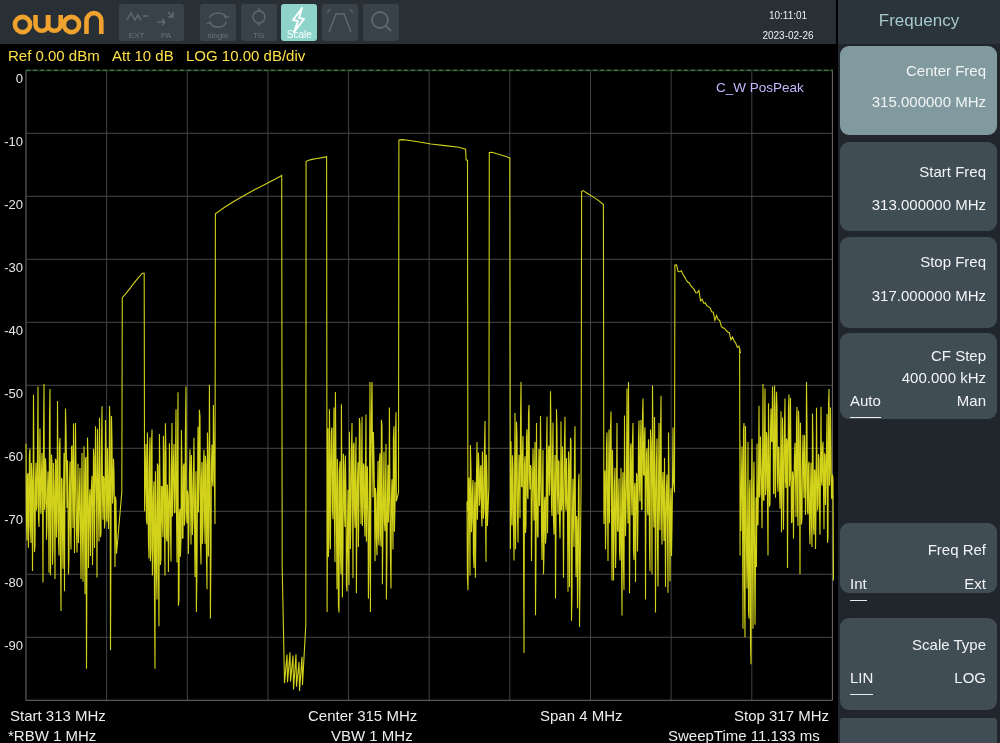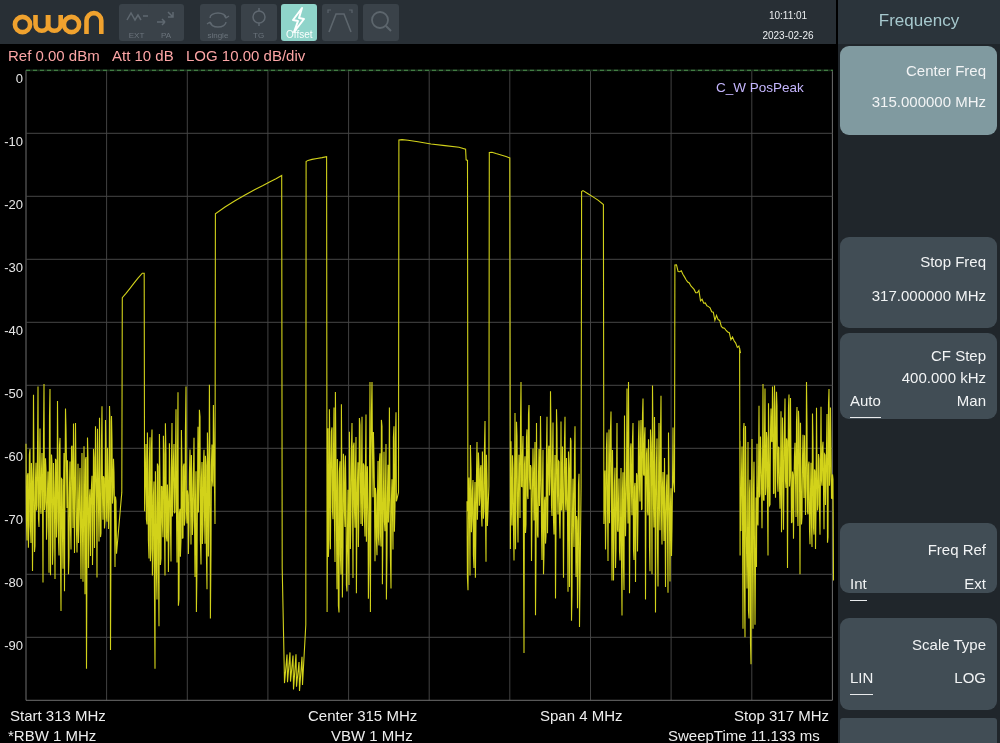--- a/index.html
+++ b/index.html
@@ -11,21 +11,21 @@
 #vbtn { background:#8fd4ca; }
 #vbtn .lbl { color:#fbfefd; font-size:10px; }
 #time { position:absolute; top:6px; left:727px; width:122px; text-align:center; color:#eceff1; font-size:10px; line-height:20px; }
 #sidebar { left:838px; top:0; width:162px; height:743px; background:#20262b; }
 #sbhead { position:absolute; left:0; top:0; width:162px; height:44px; background:#2b343b;
   color:#a6c8cd; font-size:17px; text-align:center; line-height:42px; }
 .sbtn { position:absolute; left:2px; width:157px; background:#414d55; border-radius:9px; color:#f2f4f5; font-size:15px; }
 .sbtn .t { position:absolute; right:11px; white-space:nowrap; }
 .sbtn .l { position:absolute; left:10px; white-space:nowrap; }
 .u { border-bottom:1px solid #e8eaec; padding-bottom:8px; }
-#reftxt span { position:absolute; top:0; color:#fca5a5; font-size:15px; white-space:nowrap; }
+#reftxt span { position:absolute; top:0; color:#fde047; font-size:15px; white-space:nowrap; }
 .blab { position:absolute; color:#ededed; font-size:15px; white-space:nowrap; }
 </style></head>
 <body>
 <div class="abs" id="topbar">
   <svg class="abs" style="left:5px;top:7px" width="102" height="32" viewBox="0 0 102 32">
     <g stroke="#f0a22e" stroke-width="4.6" fill="none">
       <circle cx="17.5" cy="17.5" r="7.6"></circle>
       <path d="M30.5 8 V 17.5 A 6.3 6.3 0 0 0 43.1 17.5 V 8"></path>
       <path d="M43.1 8 V 17.5 A 6.3 6.3 0 0 0 55.7 17.5 V 8"></path>
       <circle cx="66.5" cy="17.5" r="7.6"></circle>
@@ -51,21 +51,21 @@
   <div class="ibtn" style="left:240.6px">
     <svg width="36" height="37">
         <circle cx="18" cy="13" r="6" stroke="#5f6870" fill="none" stroke-width="1.5"></circle>
         <path d="M18 7 v-3 M18 19 v3" stroke="#5f6870" stroke-width="1.5"></path>
       </svg>
     <div class="lbl">TG</div></div>
   <div class="ibtn" id="vbtn" style="left:281.3px">
     <svg width="36" height="37">
         <path d="M21 4 L12 16 L17 17 L13 28 L23 15 L18 14 Z" stroke="#fdfffe" fill="none" stroke-width="2" stroke-linejoin="round"></path>
       </svg>
-    <div class="lbl">Offset</div></div>
+    <div class="lbl">Scale</div></div>
   <div class="ibtn" style="left:322px">
     <svg width="36" height="37">
         <path d="M7 28 L14 10 H22 L29 28" stroke="#5d666d" fill="none" stroke-width="1.6"></path>
         <path d="M6 9 v-3 h3 M30 9 v-3 h-3" stroke="#5a636b" fill="none" stroke-width="1.2"></path>
       </svg>
   </div>
   <div class="ibtn" style="left:362.7px">
     <svg width="36" height="37">
         <circle cx="17" cy="16" r="8" stroke="#5d666d" fill="none" stroke-width="1.8"></circle>
         <line x1="23" y1="22" x2="28" y2="27" stroke="#5d666d" stroke-width="2"></line>
@@ -125,20 +125,24 @@
 <div class="blab" style="left:8px;top:727px">*RBW 1 MHz</div>
 <div class="blab" style="left:331px;top:727px">VBW 1 MHz</div>
 <div class="blab" style="left:668px;top:727px">SweepTime 11.133 ms</div>
 
 <div class="abs" id="sidebar">
   <div id="sbhead">Frequency</div>
   <div class="sbtn" style="top:46px;height:89px;background:#809aa0">
     <div class="t" style="top:16px">Center Freq</div>
     <div class="t" style="top:47px">315.000000 MHz</div>
   </div>
+  <div class="sbtn" style="top:142px;height:89px">
+    <div class="t" style="top:21px">Start Freq</div>
+    <div class="t" style="top:54px">313.000000 MHz</div>
+  </div>
   <div class="sbtn" style="top:237px;height:91px">
     <div class="t" style="top:16px">Stop Freq</div>
     <div class="t" style="top:50px">317.000000 MHz</div>
   </div>
   <div class="sbtn" style="top:333px;height:86px">
     <div class="t" style="top:14px">CF Step</div>
     <div class="t" style="top:36px">400.000 kHz</div>
     <div class="l" style="top:59px"><span class="u">Auto</span></div>
     <div class="t" style="top:59px">Man</div>
   </div>

